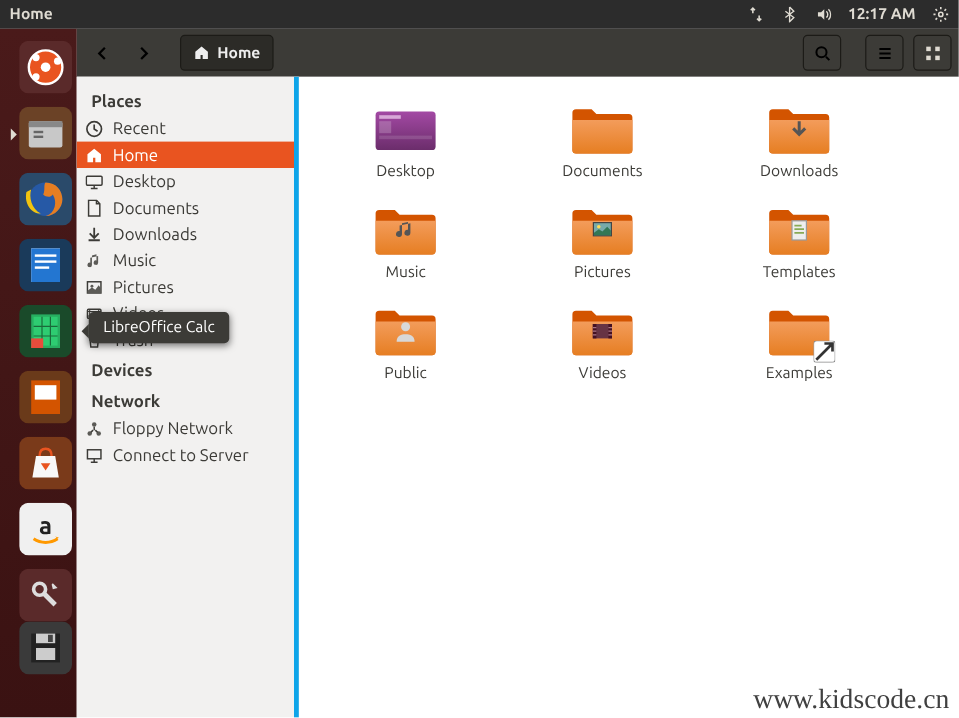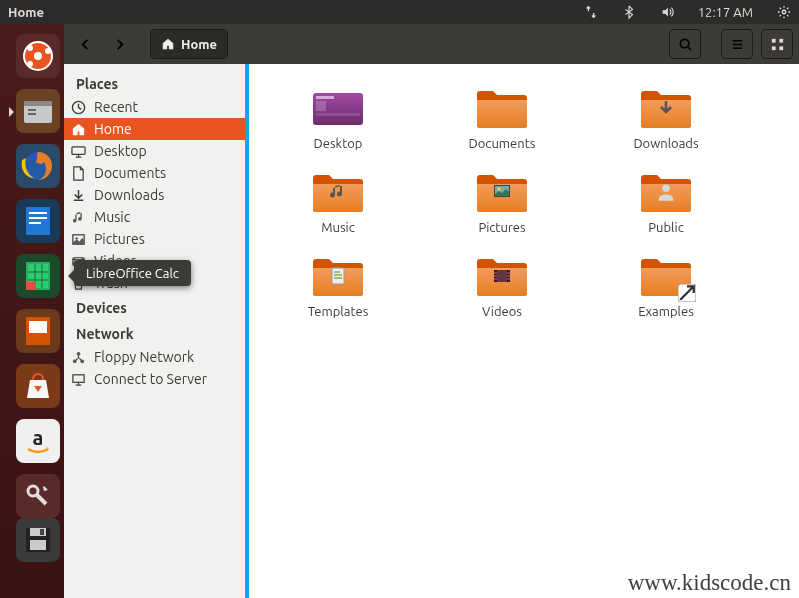--- a/index.html
+++ b/index.html
@@ -2,21 +2,21 @@
 <html><head>
 <meta charset="utf-8">
 <style>
 * { margin: 0; padding: 0; box-sizing: border-box; font-family: Ubuntu, "Segoe UI", sans-serif; }
 body { width: 799px; height: 598px; overflow: hidden; background: #fff; position: relative; }
 
 
 .menubar { height: 24px; background: #2c2c2c; color: #dfdbd2; display: flex; align-items: center; padding: 0 8px; font-size: 13px; }
 .menubar .title { font-weight: bold; }
 .menubar .spacer { flex: 1; }
-.menubar .ind { margin-left: 24px; display: inline-flex; align-items: center; }
+.menubar .ind { margin-left: 14px; display: inline-flex; align-items: center; font-weight: bold; }
 .menubar svg { width: 14px; height: 14px; fill: #dfdbd2; }
 
 
 .launcher { position: absolute; top: 24px; left: 0; width: 64px; height: 574px; background: linear-gradient(#4a1a1a, #3a1212); padding-top: 6px; display: flex; flex-direction: column; align-items: flex-end; gap: 3px; }
 .launcher .tile { width: 52px; height: 52px; border-radius: 8px; display: flex; align-items: center; justify-content: center; position: relative; }
 .launcher .tile svg { width: 44px; height: 44px; }
 .tooltip { position: absolute; left: 62px; top: 10px; background: #3c3b37; color: #fff; font-size: 13px; padding: 6px 12px; border-radius: 4px; white-space: nowrap; z-index: 50; box-shadow: 0 2px 6px rgba(0,0,0,.5); }
 .tooltip::before { content: ""; position: absolute; left: -6px; top: 10px; border: 6px solid transparent; border-right-color: #3c3b37; border-left: none; }
 .launcher .arrow-left { position: absolute; left: -3px; top: 22px; width: 0; height: 0; border: 5px solid transparent; border-left-color: #dfdbd2; }
 
@@ -447,35 +447,35 @@
                   <path d="M3 12l4-3 3 2 4-4 3 3v4H3z" fill="#375"></path>
                 </svg>
               </div></div>
             <span>Pictures</span>
           </div>
           <div class="folder">
             <div class="ficon"><svg viewBox="0 0 56 48">
                 <use href="#folder-base"></use>
               </svg><div class="emblem">
                 <svg viewBox="0 0 20 20">
-                  <use href="#i-person"></use>
-                </svg>
-              </div></div>
-            <span>Public</span>
-          </div>
-          <div class="folder">
-            <div class="ficon"><svg viewBox="0 0 56 48">
-                <use href="#folder-base"></use>
-              </svg><div class="emblem">
-                <svg viewBox="0 0 20 20">
                   <rect x="4" y="2" width="12" height="16" fill="#eee" stroke="#999"></rect>
                   <path d="M6 6h6M6 9h8M6 12h8" stroke="#8a5" stroke-width="1.5"></path>
                 </svg>
               </div></div>
             <span>Templates</span>
+          </div>
+          <div class="folder">
+            <div class="ficon"><svg viewBox="0 0 56 48">
+                <use href="#folder-base"></use>
+              </svg><div class="emblem">
+                <svg viewBox="0 0 20 20">
+                  <use href="#i-person"></use>
+                </svg>
+              </div></div>
+            <span>Public</span>
           </div>
           <div class="folder">
             <div class="ficon"><svg viewBox="0 0 56 48">
                 <use href="#folder-base"></use>
               </svg><div class="emblem">
                 <svg viewBox="0 0 20 20">
                   <rect x="2" y="4" width="16" height="12" fill="#634"></rect>
                   <rect x="2" y="4" width="3" height="12" fill="#412"></rect>
                   <rect x="15" y="4" width="3" height="12" fill="#412"></rect>
                   <path d="M2 7h3M2 10h3M2 13h3M15 7h3M15 10h3M15 13h3" stroke="#a78" stroke-width="1"></path>

